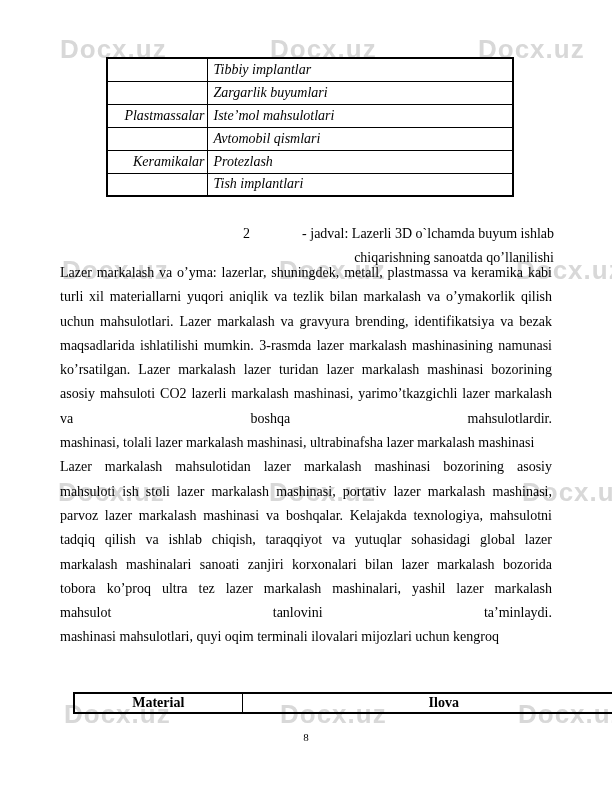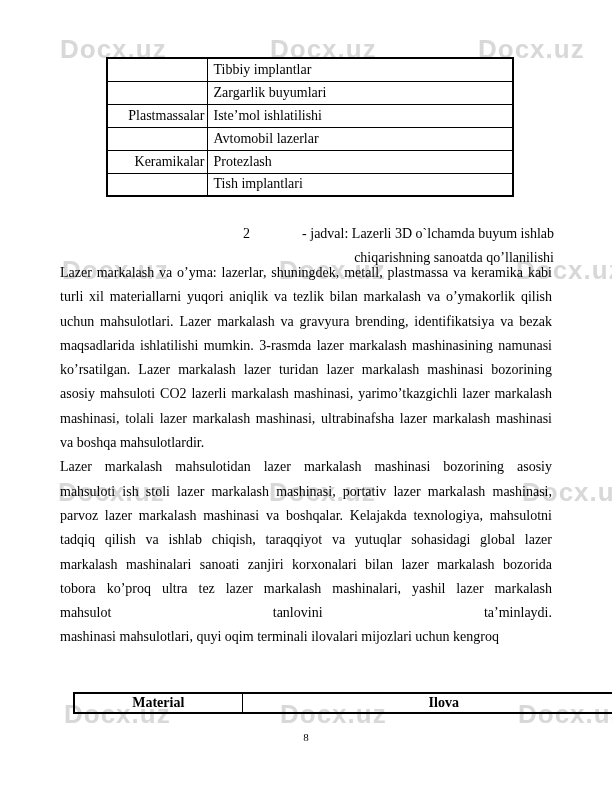--- a/index.html
+++ b/index.html
@@ -43,20 +43,21 @@
   table { border-collapse: collapse; position: absolute; z-index: 1; background: transparent; }
   .table-apps { left: 106px; top: 57px; border: 2px solid #000; table-layout: fixed; }
   .table-apps td {
     border: 1px solid #000;
     height: 23px;
     font-size: 14px;
     padding: 1px 2px 1px 6px;
     vertical-align: middle;
     white-space: nowrap;
     overflow: hidden;
+    font-style: italic;
   }
   .table-apps .c1 { width: 100px; text-align: right; }
   .table-apps .c2 { width: 306px; }
 
   
   .caption {
     position: absolute; left: 62px; top: 222px; width: 492px;
     text-align: right; font-size: 14px; line-height: 24px; z-index: 1;
   }
   .caption-gap { display: inline-block; width: 52px; }
@@ -112,25 +113,25 @@
   <tr>
       <td class="c1"></td>
       <td class="c2">Tibbiy implantlar</td>
     </tr>
       <tr>
       <td class="c1"></td>
       <td class="c2">Zargarlik buyumlari</td>
     </tr>
       <tr>
       <td class="c1">Plastmassalar</td>
-      <td class="c2">Iste’mol ishlatilishi</td>
+      <td class="c2">Iste’mol mahsulotlari</td>
     </tr>
       <tr>
       <td class="c1"></td>
-      <td class="c2">Avtomobil lazerlar</td>
+      <td class="c2">Avtomobil qismlari</td>
     </tr>
       <tr>
       <td class="c1">Keramikalar</td>
       <td class="c2">Protezlash</td>
     </tr>
       <tr>
       <td class="c1"></td>
       <td class="c2">Tish implantlari</td>
     </tr>
     </tbody>
@@ -143,22 +144,22 @@
 
 <div class="body-text">
   <div class="para">
 
   <div class="line">Lazer markalash va o’yma: lazerlar, shuningdek, metall, plastmassa va keramika kabi</div>
       <div class="line">turli xil materiallarni yuqori aniqlik va tezlik bilan markalash va o’ymakorlik qilish</div>
       <div class="line">uchun mahsulotlari. Lazer markalash va gravyura brending, identifikatsiya va bezak</div>
       <div class="line">maqsadlarida ishlatilishi mumkin. 3-rasmda lazer markalash mashinasining namunasi</div>
       <div class="line">ko’rsatilgan. Lazer markalash lazer turidan lazer markalash mashinasi bozorining</div>
       <div class="line">asosiy mahsuloti CO2 lazerli markalash mashinasi, yarimo’tkazgichli lazer markalash</div>
+      <div class="line">va boshqa mahsulotlardir.</div>
       <div class="line">mashinasi, tolali lazer markalash mashinasi, ultrabinafsha lazer markalash mashinasi</div>
-      <div class="line">va boshqa mahsulotlardir.</div>
     </div>
   <div class="para">
 
   <div class="line">Lazer markalash mahsulotidan lazer markalash mashinasi bozorining asosiy</div>
       <div class="line">mahsuloti ish stoli lazer markalash mashinasi, portativ lazer markalash mashinasi,</div>
       <div class="line">parvoz lazer markalash mashinasi va boshqalar. Kelajakda texnologiya, mahsulotni</div>
       <div class="line">tadqiq qilish va ishlab chiqish, taraqqiyot va yutuqlar sohasidagi global lazer</div>
       <div class="line">markalash mashinalari sanoati zanjiri korxonalari bilan lazer markalash bozorida</div>
       <div class="line">tobora ko’proq ultra tez lazer markalash mashinalari, yashil lazer markalash</div>
       <div class="line">mahsulot tanlovini ta’minlaydi.</div>

